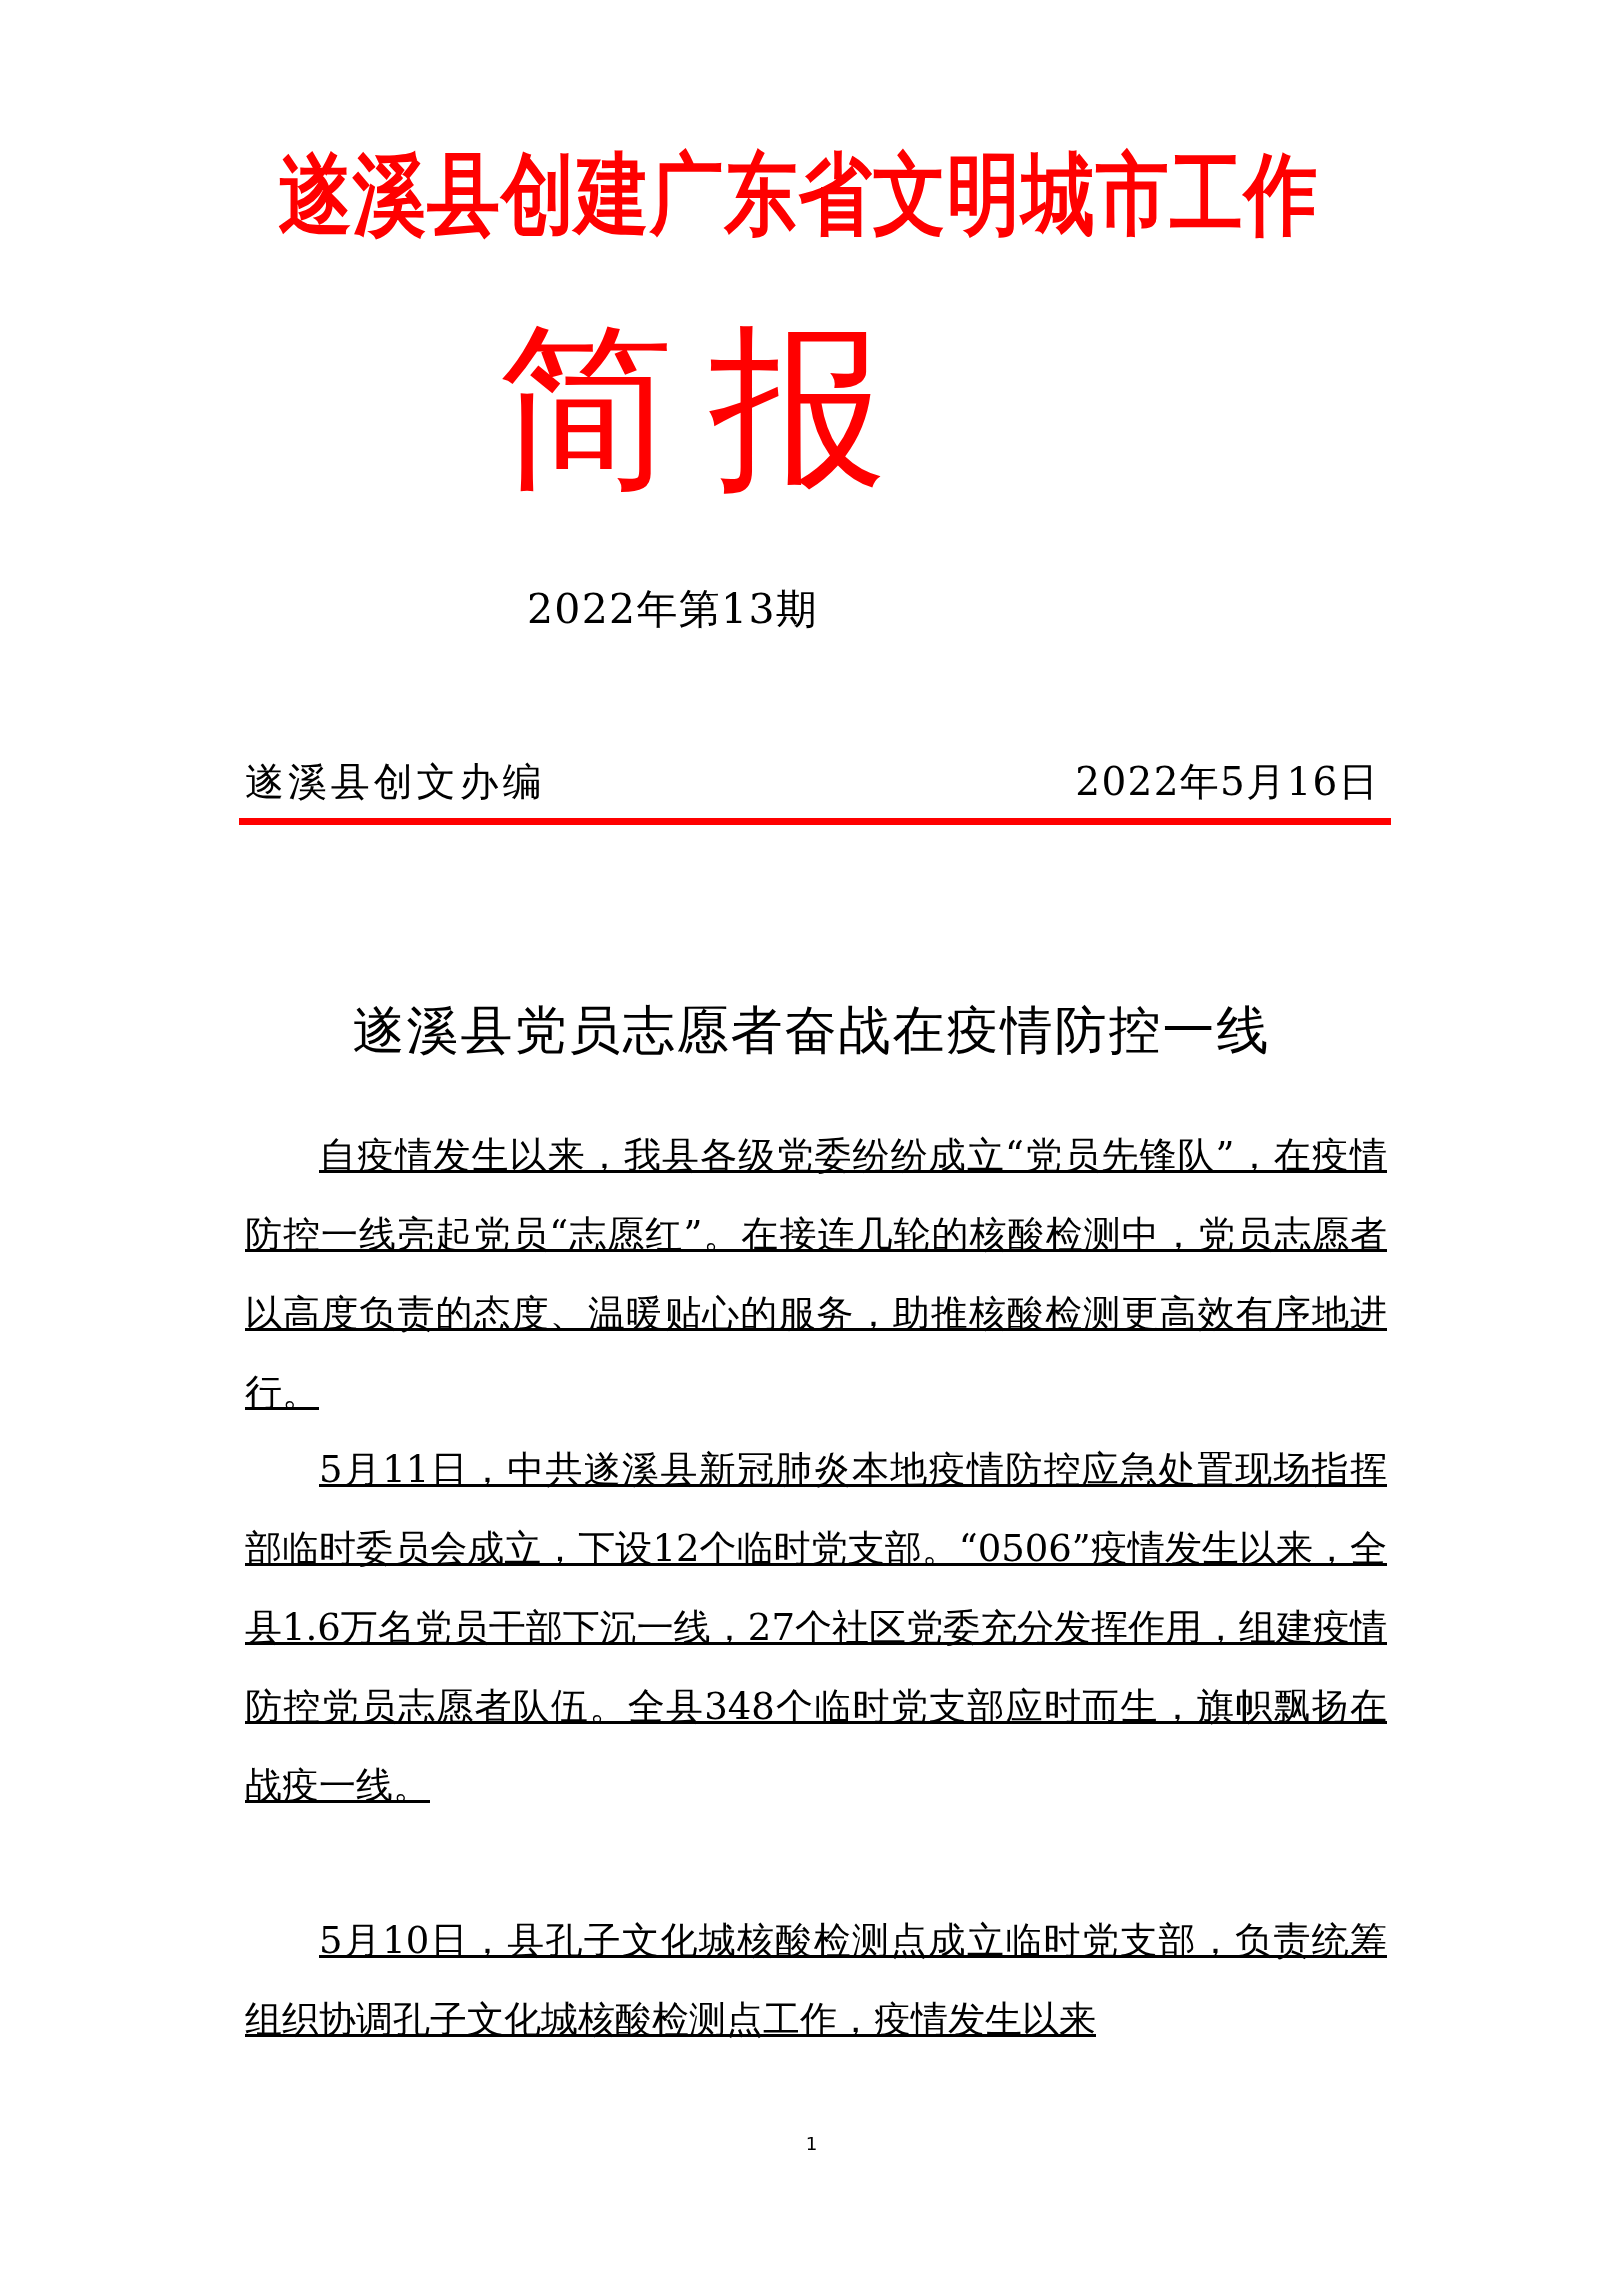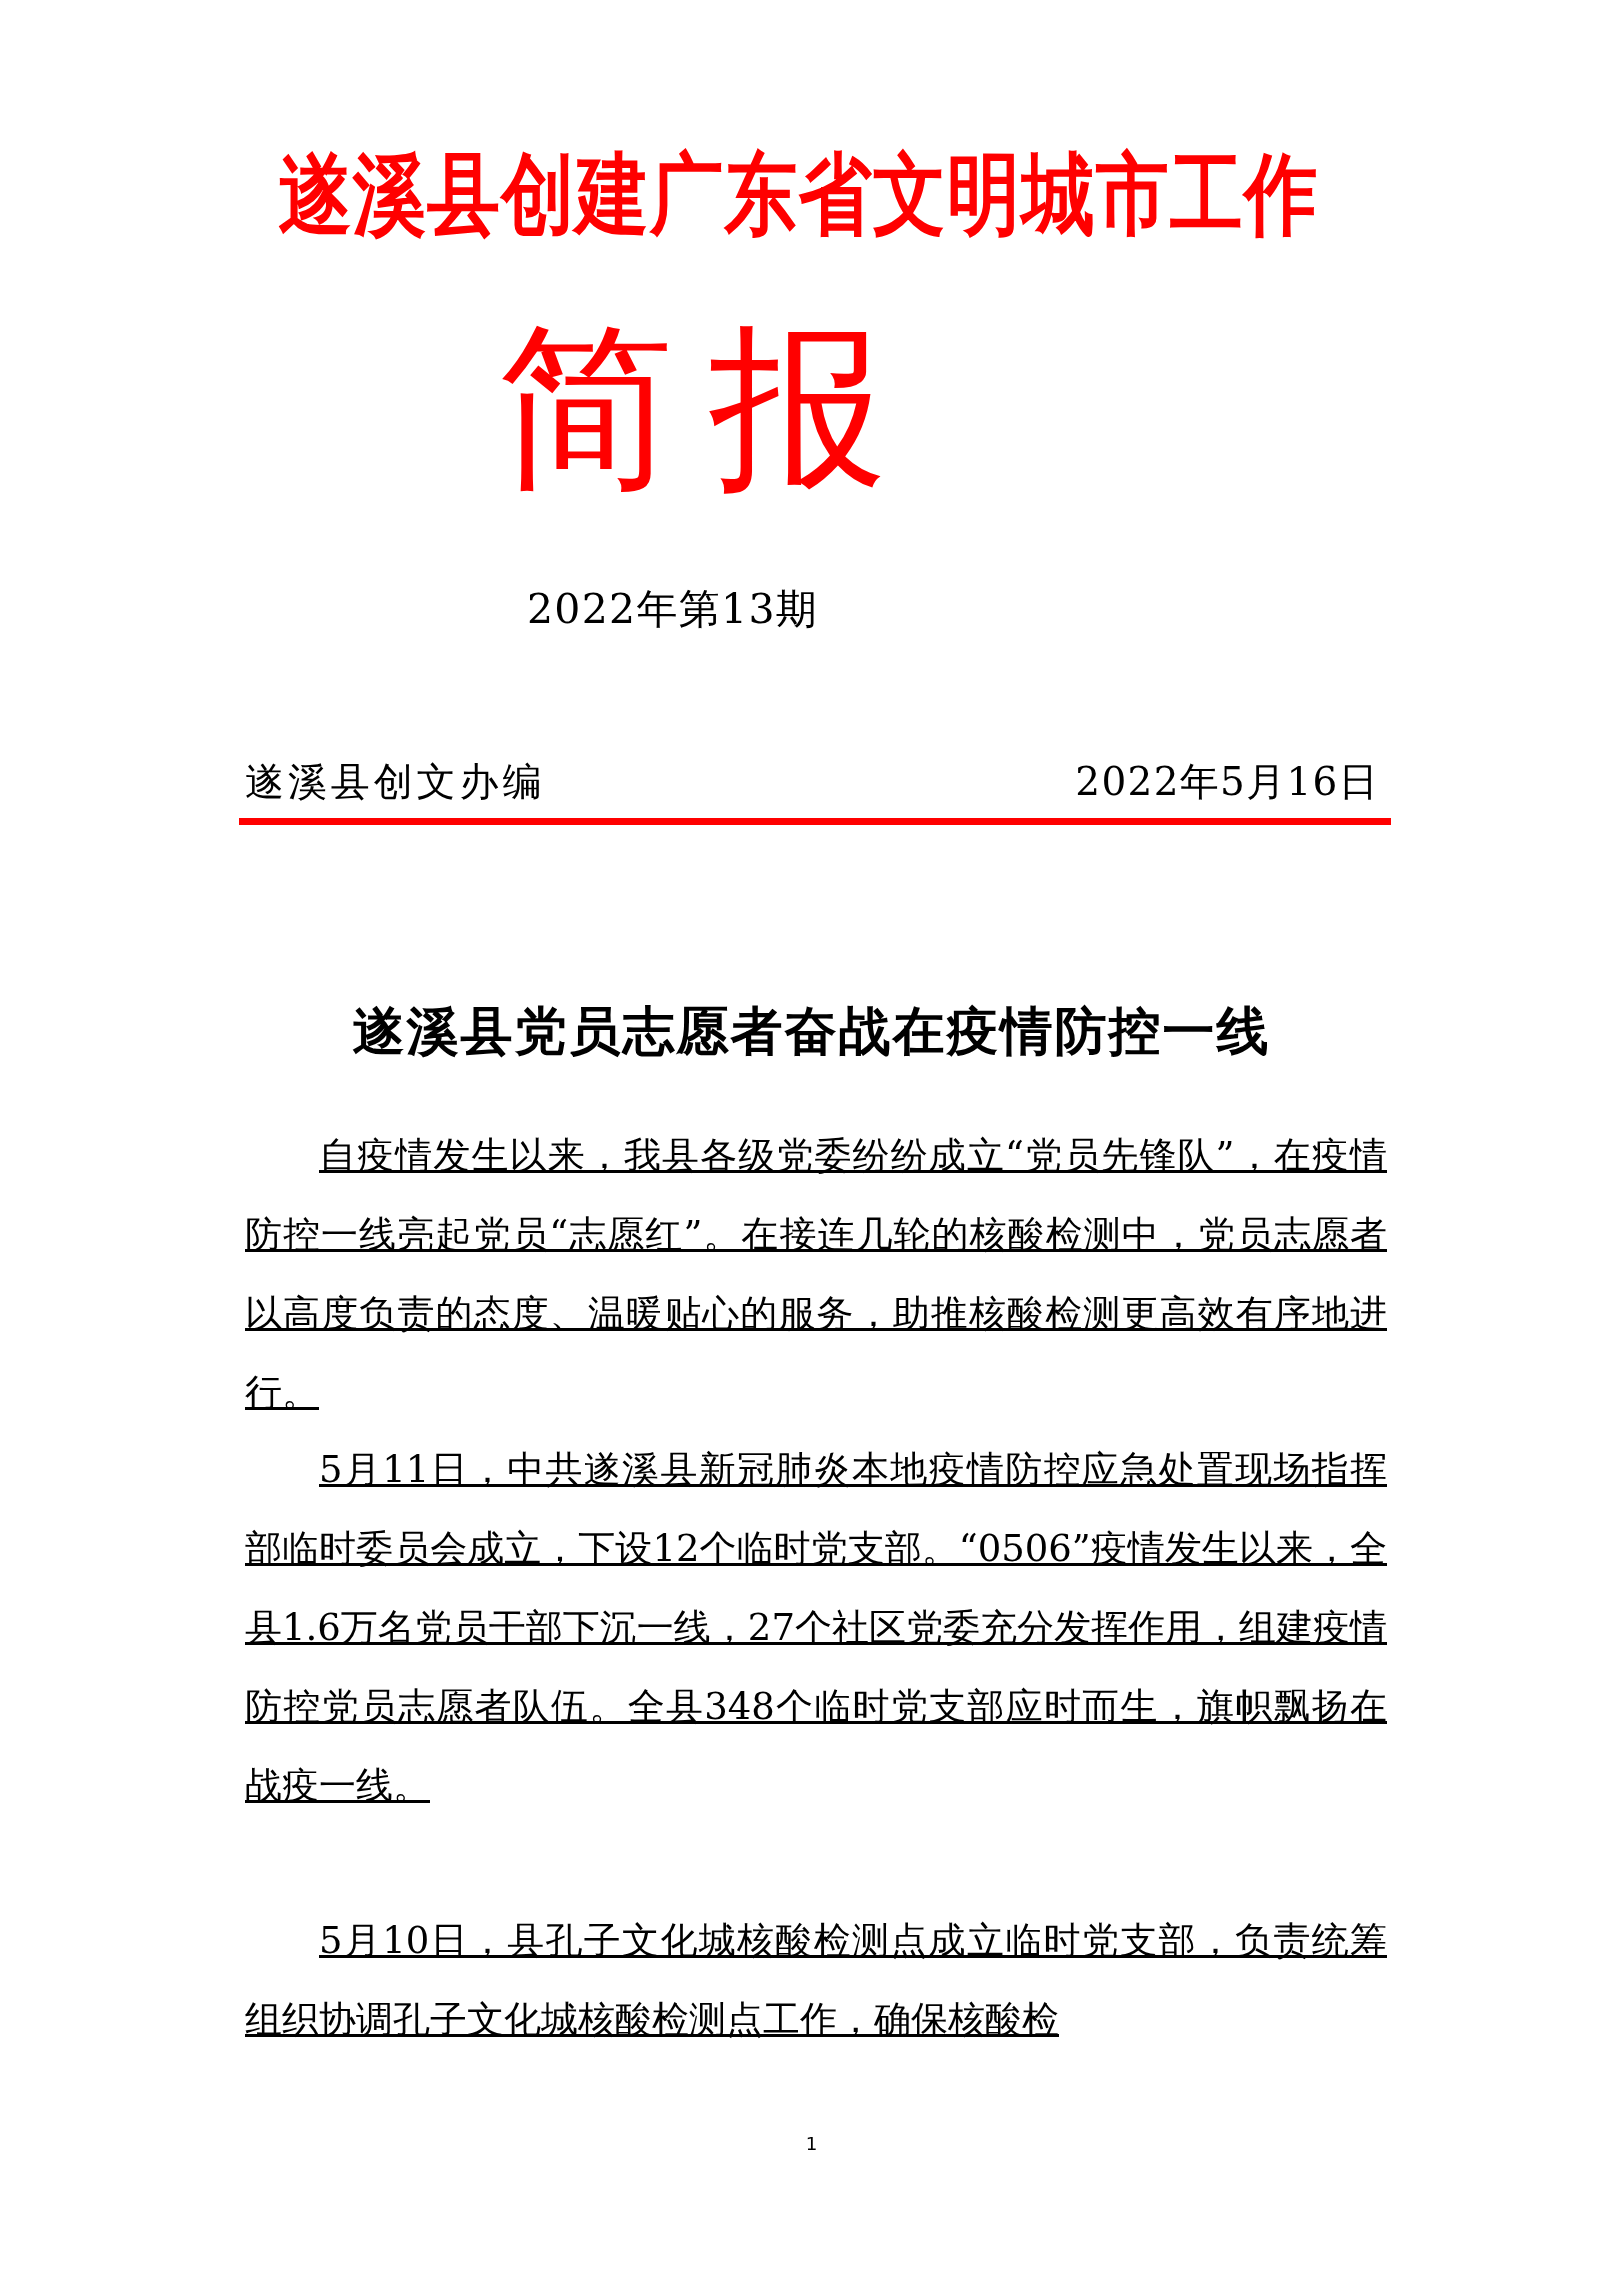--- a/index.html
+++ b/index.html
@@ -38,26 +38,26 @@
 <div class="abs brief-char brief-1">简</div>
 <div class="abs brief-char brief-2">报</div>
 
 <div class="abs issue">2022年第13期</div>
 
 <div class="abs meta-row publisher">遂溪县创文办编</div>
 <div class="abs meta-row pub-date">2022年5月16日</div>
 
 <div class="abs red-rule"></div>
 
-<h1 class="abs article-title" style="margin:0;font-weight:bold;">遂溪县党员志愿者奋战在疫情防控一线</h1>
+<h1 class="abs article-title" style="margin:0;font-weight:normal;">遂溪县党员志愿者奋战在疫情防控一线</h1>
 
 <div class="abs body-text p1">
   <p class="para">自疫情发生以来，我县各级党委纷纷成立“党员先锋队”，在疫情防控一线亮起党员“志愿红”。在接连几轮的核酸检测中，党员志愿者以高度负责的态度、温暖贴心的服务，助推核酸检测更高效有序地进行。</p>
 </div>
 <div class="abs body-text p2">
   <p class="para">5月11日，中共遂溪县新冠肺炎本地疫情防控应急处置现场指挥部临时委员会成立，下设12个临时党支部。“0506”疫情发生以来，全县1.6万名党员干部下沉一线，27个社区党委充分发挥作用，组建疫情防控党员志愿者队伍。全县348个临时党支部应时而生，旗帜飘扬在战疫一线。</p>
 </div>
 <div class="abs body-text p3">
-  <p class="para">5月10日，县孔子文化城核酸检测点成立临时党支部，负责统筹组织协调孔子文化城核酸检测点工作，确保核酸检</p>
+  <p class="para">5月10日，县孔子文化城核酸检测点成立临时党支部，负责统筹组织协调孔子文化城核酸检测点工作，疫情发生以来</p>
 </div>
 
 <div class="abs page-number">1</div>
 
 
 </body></html>

